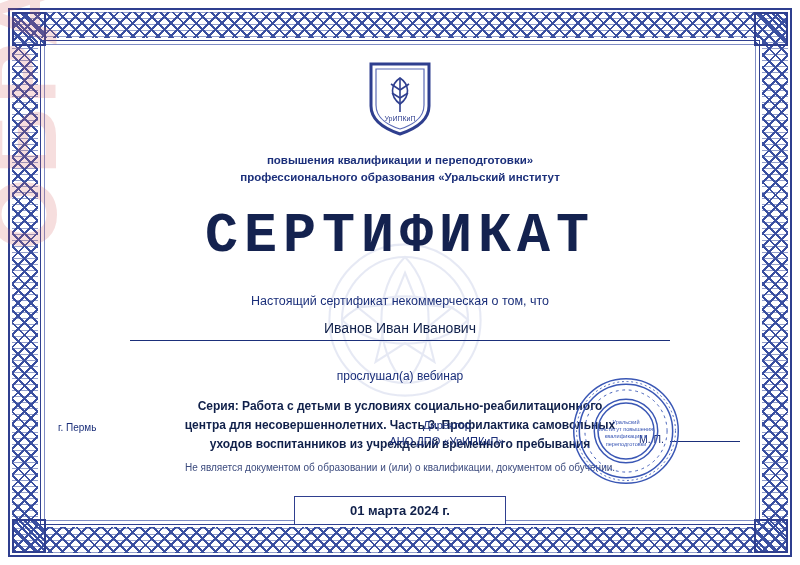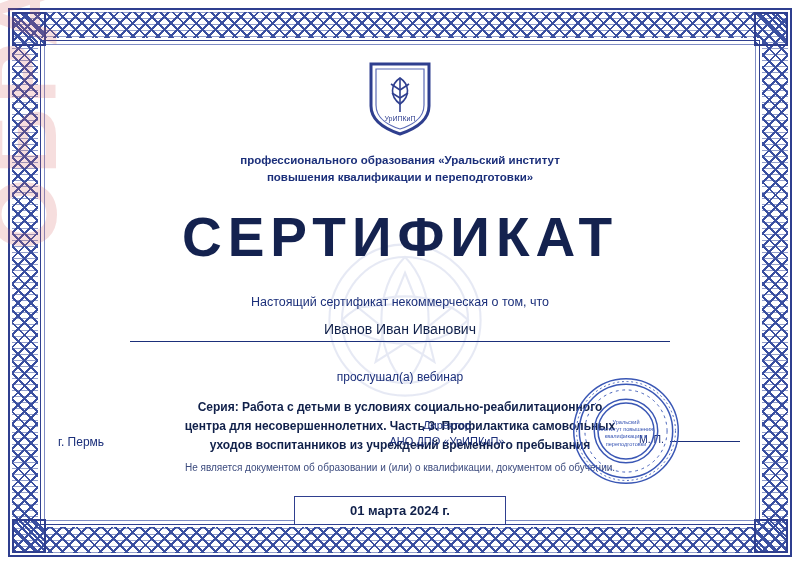--- a/index.html
+++ b/index.html
@@ -119,21 +119,21 @@
     color: #1b2f7a;
     line-height: 1.45;
   }
 
   .title {
     margin-top: 20px;
     font-size: 55px;
     font-weight: bold;
     letter-spacing: 6px;
     color: #14224f;
-    font-family: Liberation Sans, sans-serif;
+    font-family: Liberation Mono, monospace;
   }
 
   .subtitle {
     margin-top: 26px;
     font-size: 12.5px;
     color: #1b2f7a;
   }
 
   .name-row {
     margin: 12px auto 0;
@@ -170,22 +170,22 @@
   
   .footer {
     position: absolute;
     left: 0; right: 0;
     bottom: 62px;
     height: 60px;
   }
   .city {
     position: absolute;
     left: 8px;
-    bottom: 4px;
-    font-size: 12px;
+    bottom: 20px;
+    font-size: 10px;
     color: #1b2f7a;
   }
   .director {
     position: absolute;
     left: 50%;
     transform: translateX(-50%);
     bottom: 4px;
     font-size: 11px;
     color: #1b2f7a;
     line-height: 1.4;
@@ -280,22 +280,22 @@
         <path d="M33 30 L24 24"></path>
         <path d="M33 30 L42 24"></path>
         <path d="M33 38 L25 33"></path>
         <path d="M33 38 L41 33"></path>
       </g>
       <text x="33" y="61" font-size="7" font-family="Liberation Sans, sans-serif" text-anchor="middle" fill="#2f3f8f">УрИПКиП</text>
     </svg>
 
     
     <div class="org">
+      <div>повышения квалификации и переподготовки»</div>
       <div>профессионального образования «Уральский институт</div>
-      <div>повышения квалификации и переподготовки»</div>
     </div>
 
     
     <div class="title">СЕРТИФИКАТ</div>
 
     
     <div class="subtitle">Настоящий сертификат некоммерческая о том, что</div>
 
     
     <div class="name-row">

